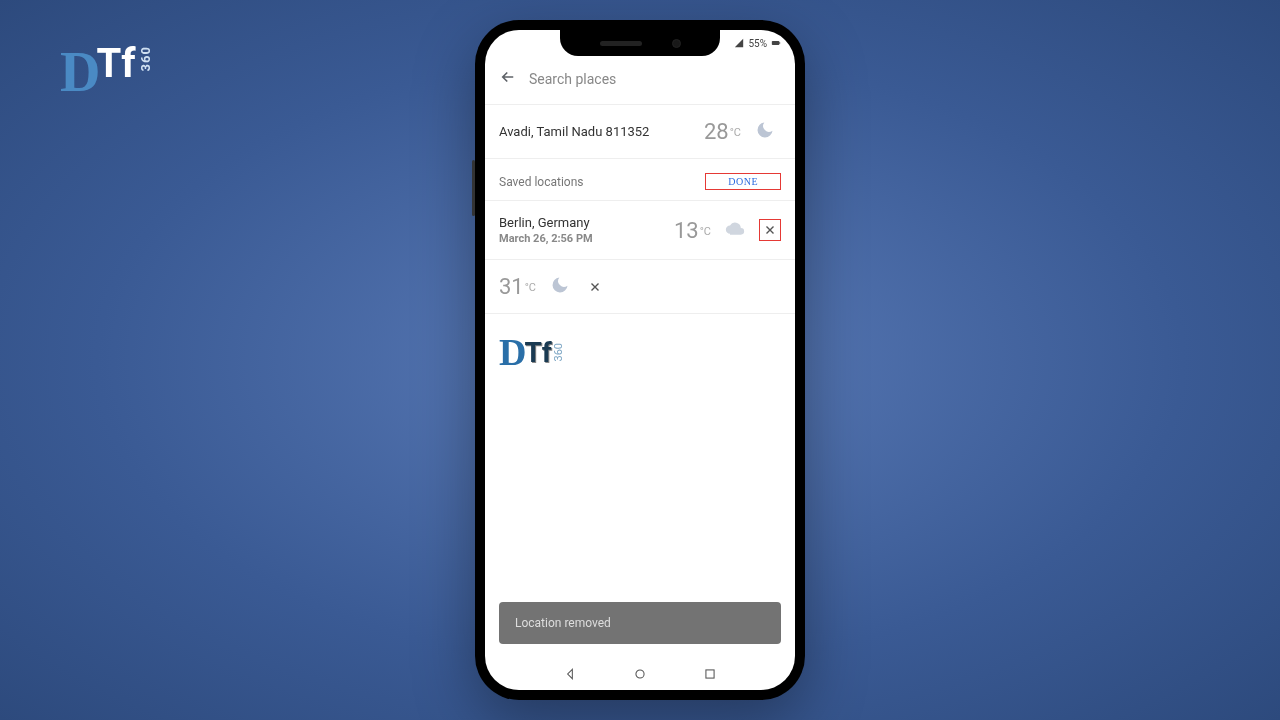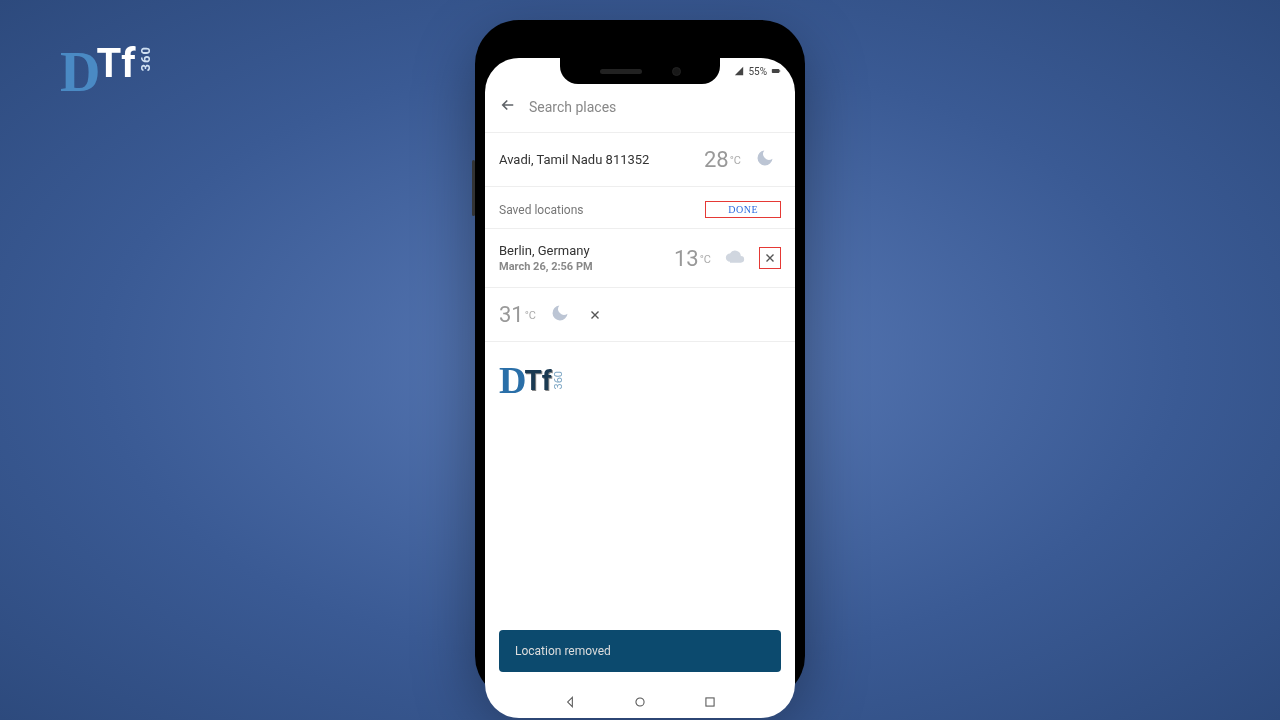--- a/index.html
+++ b/index.html
@@ -53,21 +53,20 @@
   background: #333;
   border-radius: 2px;
 }
 .screen {
   width: 100%;
   height: 100%;
   background: #fff;
   border-radius: 34px;
   overflow: hidden;
   position: relative;
-  margin-top: 28px;
 }
 .notch {
   position: absolute;
   top: 0;
   left: 50%;
   transform: translateX(-50%);
   width: 160px;
   height: 26px;
   background: #000;
   border-bottom-left-radius: 18px;
@@ -159,21 +158,21 @@
   gap: 0;
 }
 .logo-mid .ld { color: #2a6fa8; font-family: serif; font-size: 38px; font-weight: bold; }
 .logo-mid .lt { color: #1a3a52; font-size: 28px; font-weight: bold; margin-left: -2px; text-shadow: 1px 1px #888; }
 .logo-mid .l360 { font-size: 11px; color: #7da6c4; writing-mode: vertical-rl; transform: rotate(180deg); }
 .toast {
   position: absolute;
   bottom: 46px;
   left: 14px;
   right: 14px;
-  background: #0c4a6e;
+  background: #737373;
   color: #ddd;
   font-size: 12px;
   padding: 14px 16px;
   border-radius: 4px;
 }
 .navbar {
   position: absolute;
   bottom: 0;
   left: 0;
   right: 0;

